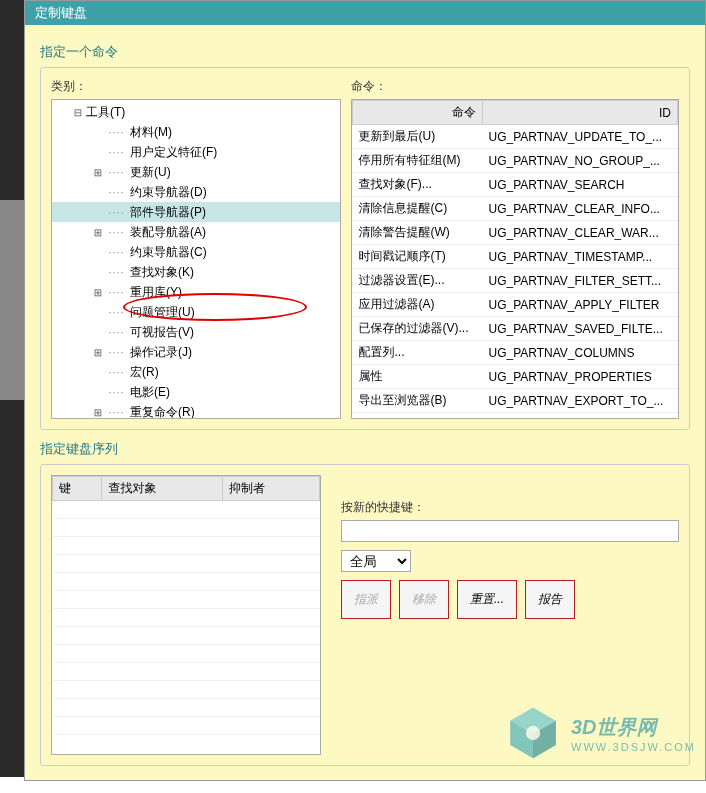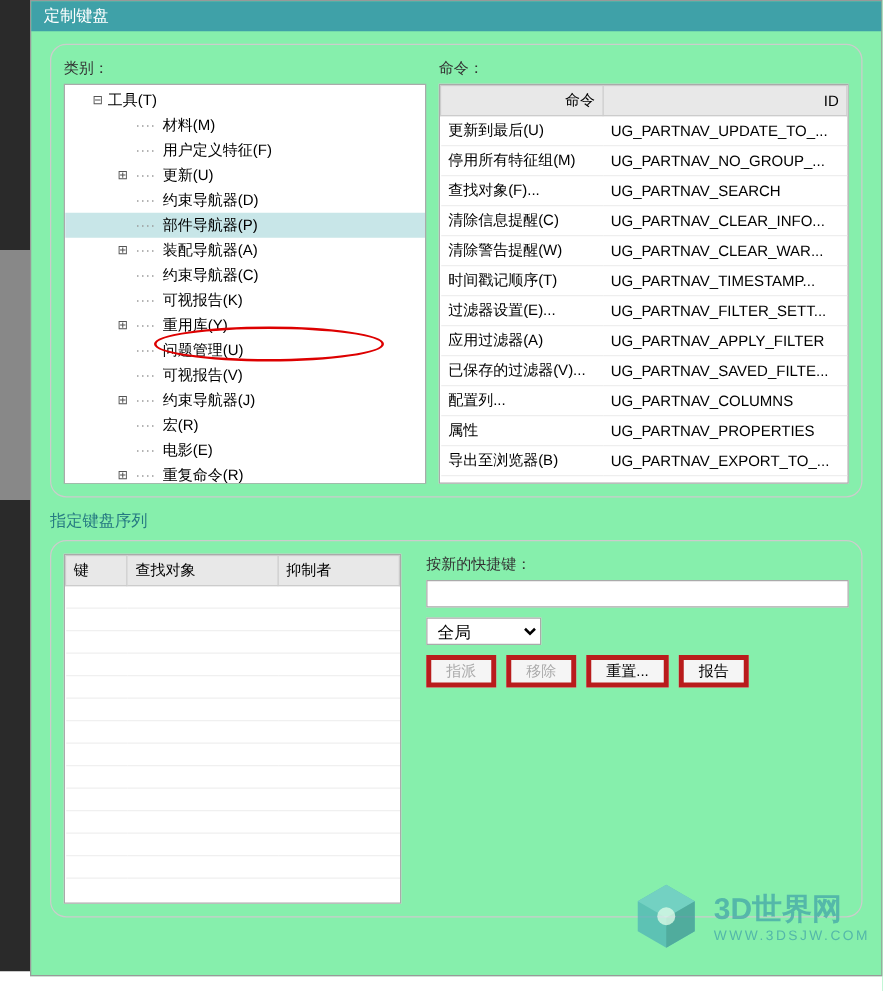--- a/index.html
+++ b/index.html
@@ -1,23 +1,23 @@
 <!DOCTYPE html>
 <html><head>
   <meta charset="utf-8">
   <style>
     * { box-sizing: border-box; margin: 0; padding: 0; }
     body { font-family: "Microsoft YaHei", Arial, sans-serif; font-size: 12px; background: #fff; width: 706px; height: 793px; overflow: hidden; position: relative; }
     .bg-dark { position: absolute; left: 0; top: 0; width: 24px; height: 777px; background: #2a2a2a; }
     .bg-gray { position: absolute; left: 0; top: 200px; width: 24px; height: 200px; background: #888; }
-    .window { position: absolute; left: 24px; top: 0; right: 0; bottom: 12px; background: #86efac; border: 1px solid #999; }
+    .window { position: absolute; left: 24px; top: 0; right: 0; bottom: 12px; background: #fef9c3; border: 1px solid #999; }
     .titlebar { background: #3fa1a8; color: #fff; height: 24px; line-height: 24px; padding-left: 10px; font-size: 13px; }
     .content { padding: 10px 15px; }
     .section-title { color: #267a82; font-size: 13px; margin: 8px 0 6px 0; }
-    .panel { border: 1px solid #ccc; border-radius: 13px; padding: 10px; margin-bottom: 10px; }
+    .panel { border: 1px solid #ccc; border-radius: 3px; padding: 10px; margin-bottom: 10px; }
     .cols { display: flex; gap: 10px; }
     .col-left { flex: 0 0 290px; }
     .col-right { flex: 1; }
     .label { color: #333; margin-bottom: 4px; display: block; }
     .tree-box { border: 1px solid #aaa; height: 320px; overflow-y: scroll; background: #fff; position: relative; }
     .tree { padding: 2px 0; }
     .tree-node { display: flex; align-items: center; height: 20px; padding-left: 4px; cursor: default; white-space: nowrap; }
     .tree-node.selected { background: #c8e6e8; }
     .tree-toggle { width: 12px; text-align: center; color: #555; cursor: pointer; font-size: 10px; }
     .tree-dots { color: #999; padding: 0 4px; }
@@ -26,46 +26,47 @@
     .indent2 { padding-left: 40px; }
     .cmd-box { border: 1px solid #aaa; height: 320px; background: #fff; overflow: hidden; }
     .cmd-table { width: 100%; border-collapse: collapse; }
     .cmd-table th { background: #e8e8e8; border: 1px solid #ccc; text-align: right; padding: 3px 6px; font-weight: normal; height: 20px; }
     .cmd-table td { border-bottom: 1px solid #eee; padding: 3px 6px; height: 20px; white-space: nowrap; overflow: hidden; text-overflow: ellipsis; max-width: 150px; }
     .cmd-table tr.selected td { background: #c8e6e8; }
     .cmd-col-name { width: 40%; }
     .cmd-col-id { width: 60%; }
     .seq-cols { display: flex; gap: 20px; }
     .seq-left { flex: 0 0 270px; }
-    .seq-right { flex: 1; }
+    .seq-right { flex: 1; margin-top: 24px; }
     .seq-table-box { border: 1px solid #aaa; height: 280px; background: #fff; }
     .seq-table { width: 100%; border-collapse: collapse; }
     .seq-table th { background: #e8e8e8; border: 1px solid #ccc; text-align: left; padding: 3px 6px; font-weight: normal; height: 20px; }
     .seq-table td { border-bottom: 1px solid #f0f0f0; padding: 3px 6px; height: 18px; }
     .input-text { width: 100%; border: 1px solid #aaa; height: 22px; padding: 2px 4px; margin-bottom: 8px; }
     .row { display: flex; align-items: center; gap: 8px; margin-bottom: 8px; }
-    .select { border: 1px solid #aaa; height: 22px; width: 92px; padding: 0 4px; background: #fff; }
-    .btn { border: 4px solid #b91c1c; background: #f5f5f5; height: 26px; padding: 0 12px; cursor: pointer; font-size: 12px; }
+    .select { border: 1px solid #aaa; height: 22px; width: 70px; padding: 0 4px; background: #fff; }
+    .btn { border: 1px solid #b91c1c; background: #f5f5f5; height: 39px; padding: 0 12px; cursor: pointer; font-size: 12px; font-style: italic; }
     .btn:disabled { color: #aaa; cursor: default; }
     .circle-annotation { position: absolute; left: 71px; top: 193px; width: 184px; height: 28px; border: 2px solid #d00; border-radius: 50%; pointer-events: none; z-index: 10; }
     .watermark { position: absolute; right: 10px; bottom: 30px; opacity: 0.7; display: flex; align-items: center; gap: 8px; pointer-events: none; }
     .wm-icon { width: 60px; height: 60px; }
     .wm-text { color: #3fa1a8; }
-    .wm-title { font-size: 24px; font-weight: bold; }
+    .wm-title { font-size: 20px; font-weight: bold; font-style: italic; }
     .wm-url { font-size: 11px; letter-spacing: 2px; }
   </style>
 </head>
 <body>
 
 <div class="bg-dark"></div>
 <div class="bg-gray"></div>
 
 <div class="window">
   <div class="titlebar">定制键盘</div>
   <div class="content">
+    <div class="section-title">指定一个命令</div>
     <div class="panel">
       <div class="cols">
         <div class="col-left">
           <span class="label">类别：</span>
           <div class="tree-box">
             <div class="tree" id="tree">
                 <div class="tree-node indent1">
                   <span class="tree-toggle">⊟</span>
                   <span class="tree-label">工具(T)</span>
                 </div>
@@ -100,41 +101,41 @@
                   <span class="tree-label">装配导航器(A)</span>
                 </div>
                 <div class="tree-node indent2">
                   <span class="tree-toggle"></span>
                   <span class="tree-dots">····</span>
                   <span class="tree-label">约束导航器(C)</span>
                 </div>
                 <div class="tree-node indent2">
                   <span class="tree-toggle"></span>
                   <span class="tree-dots">····</span>
-                  <span class="tree-label">可视报告(K)</span>
+                  <span class="tree-label">查找对象(K)</span>
                 </div>
                 <div class="tree-node indent2">
                   <span class="tree-toggle">⊞</span>
                   <span class="tree-dots">····</span>
                   <span class="tree-label">重用库(Y)</span>
                 </div>
                 <div class="tree-node indent2">
                   <span class="tree-toggle"></span>
                   <span class="tree-dots">····</span>
                   <span class="tree-label">问题管理(U)</span>
                 </div>
                 <div class="tree-node indent2">
                   <span class="tree-toggle"></span>
                   <span class="tree-dots">····</span>
                   <span class="tree-label">可视报告(V)</span>
                 </div>
                 <div class="tree-node indent2">
                   <span class="tree-toggle">⊞</span>
                   <span class="tree-dots">····</span>
-                  <span class="tree-label">约束导航器(J)</span>
+                  <span class="tree-label">操作记录(J)</span>
                 </div>
                 <div class="tree-node indent2">
                   <span class="tree-toggle"></span>
                   <span class="tree-dots">····</span>
                   <span class="tree-label">宏(R)</span>
                 </div>
                 <div class="tree-node indent2">
                   <span class="tree-toggle"></span>
                   <span class="tree-dots">····</span>
                   <span class="tree-label">电影(E)</span>

